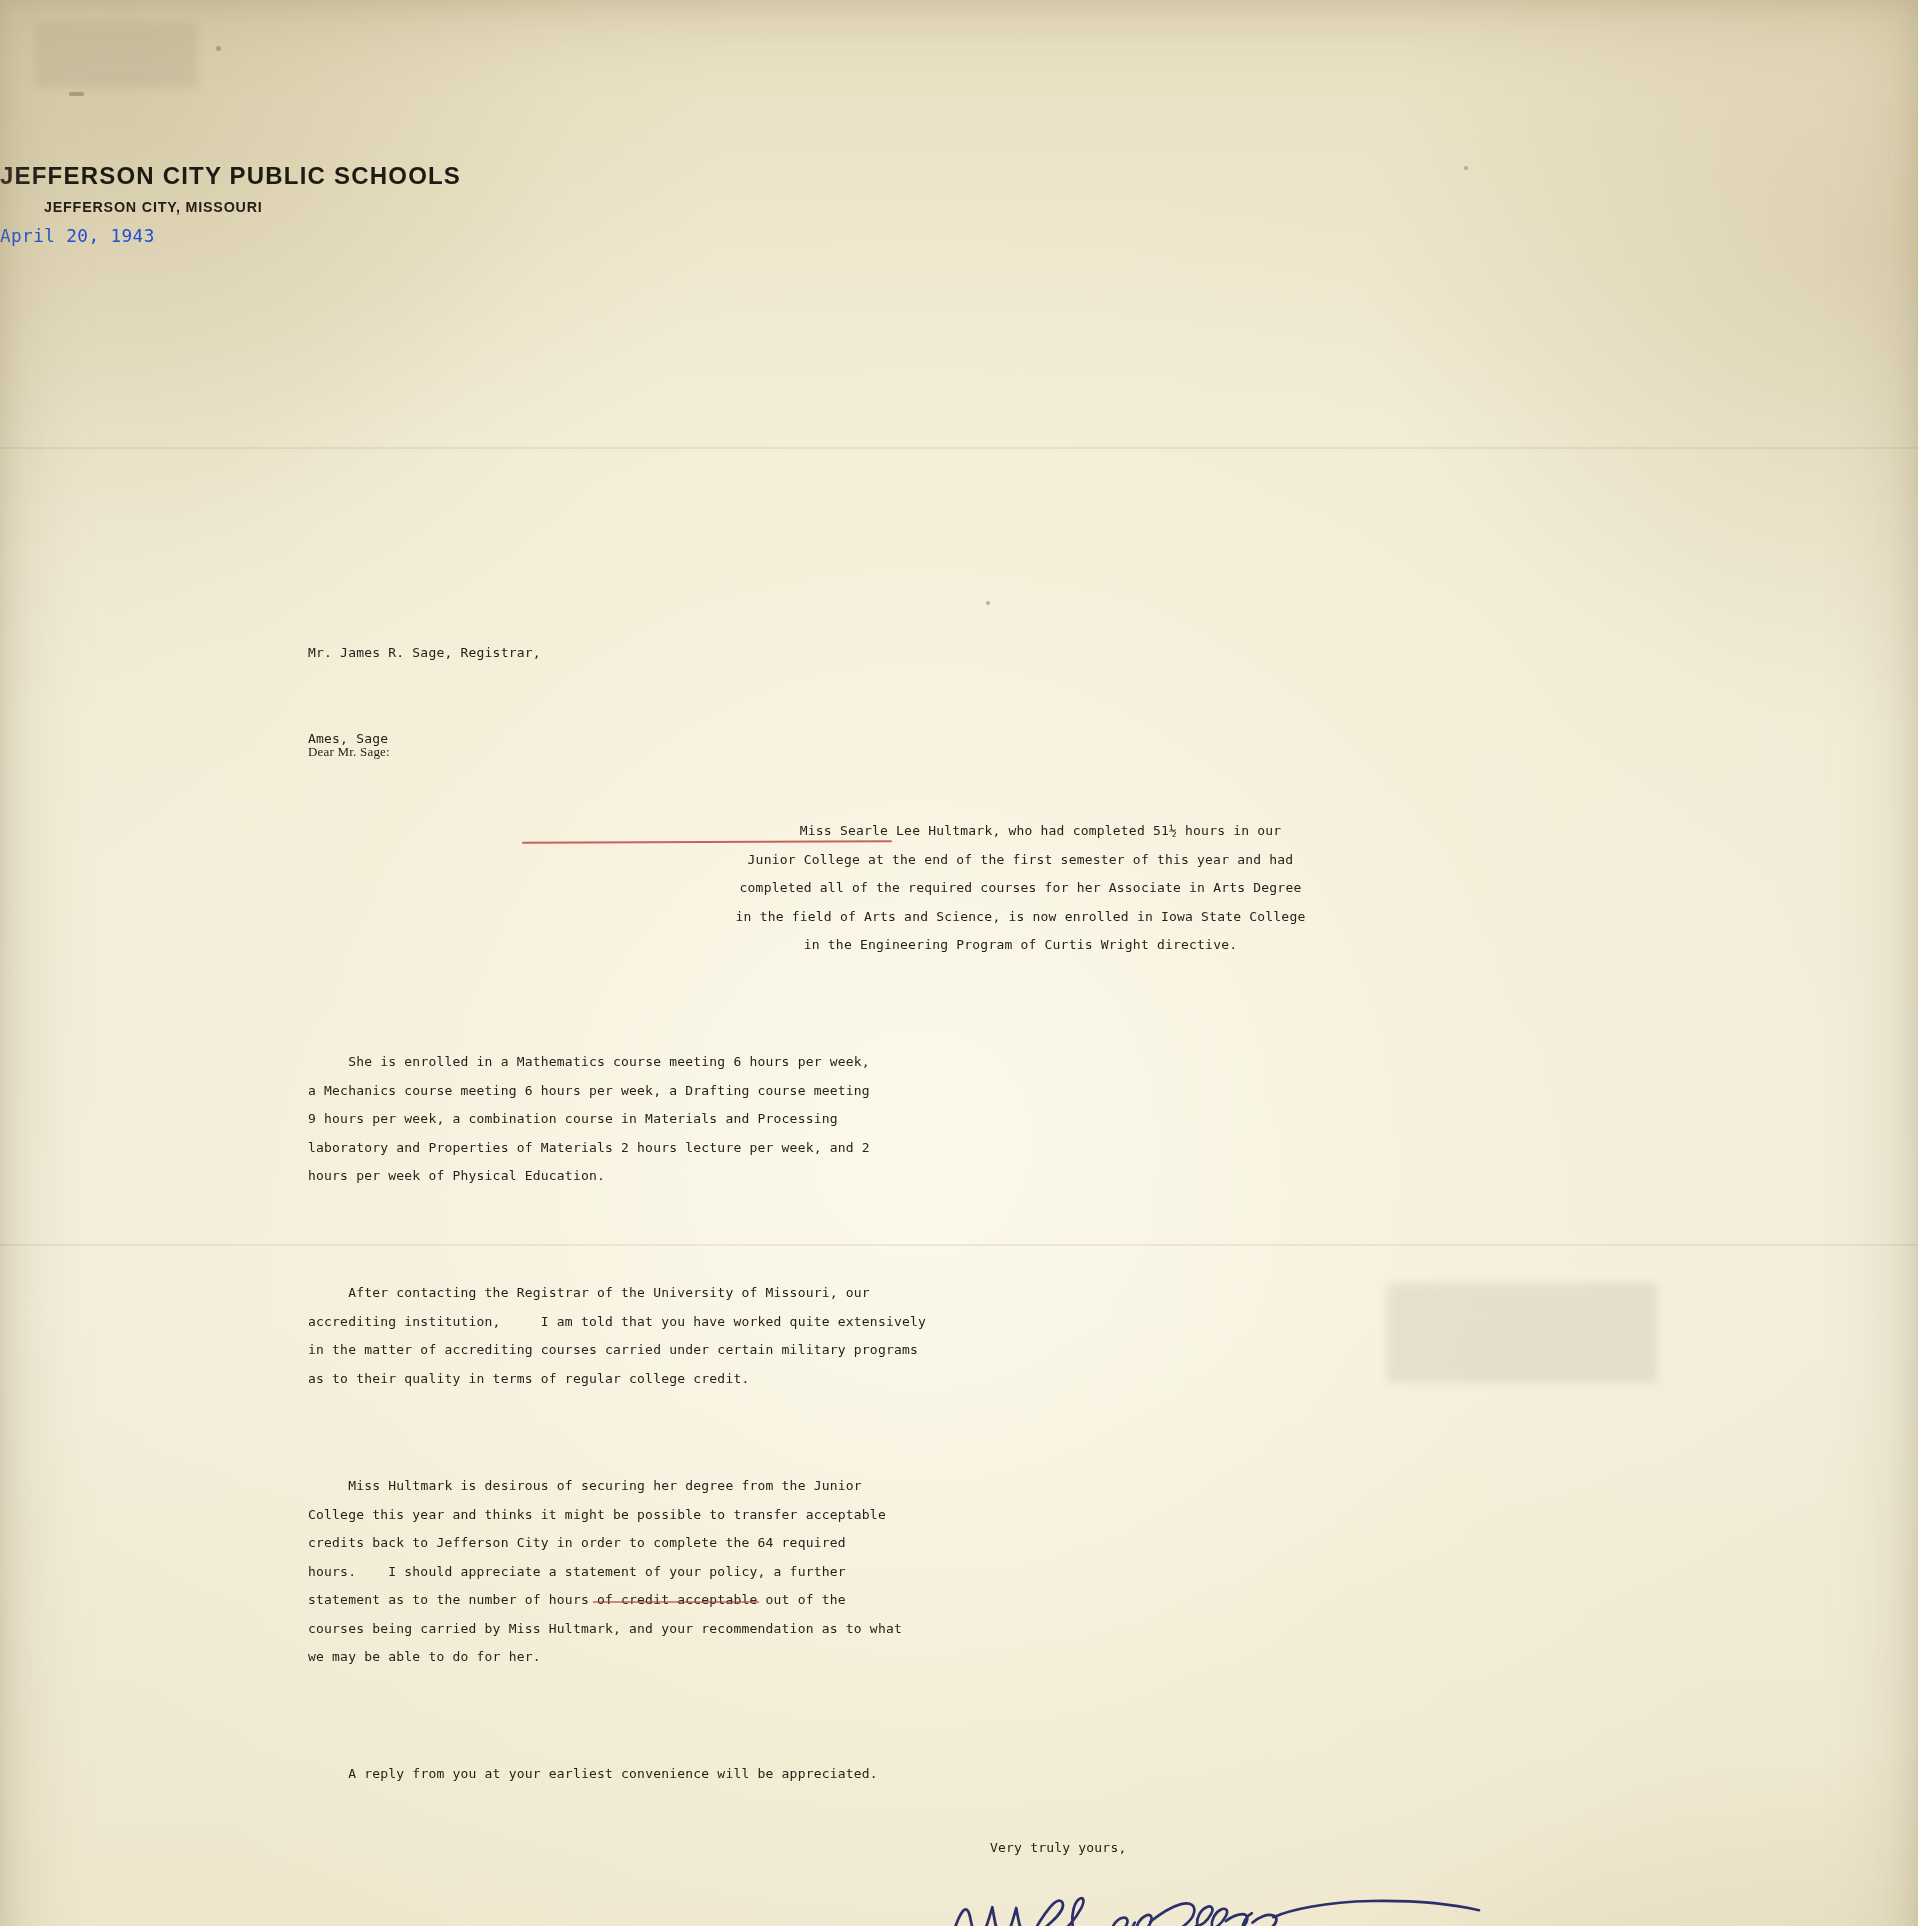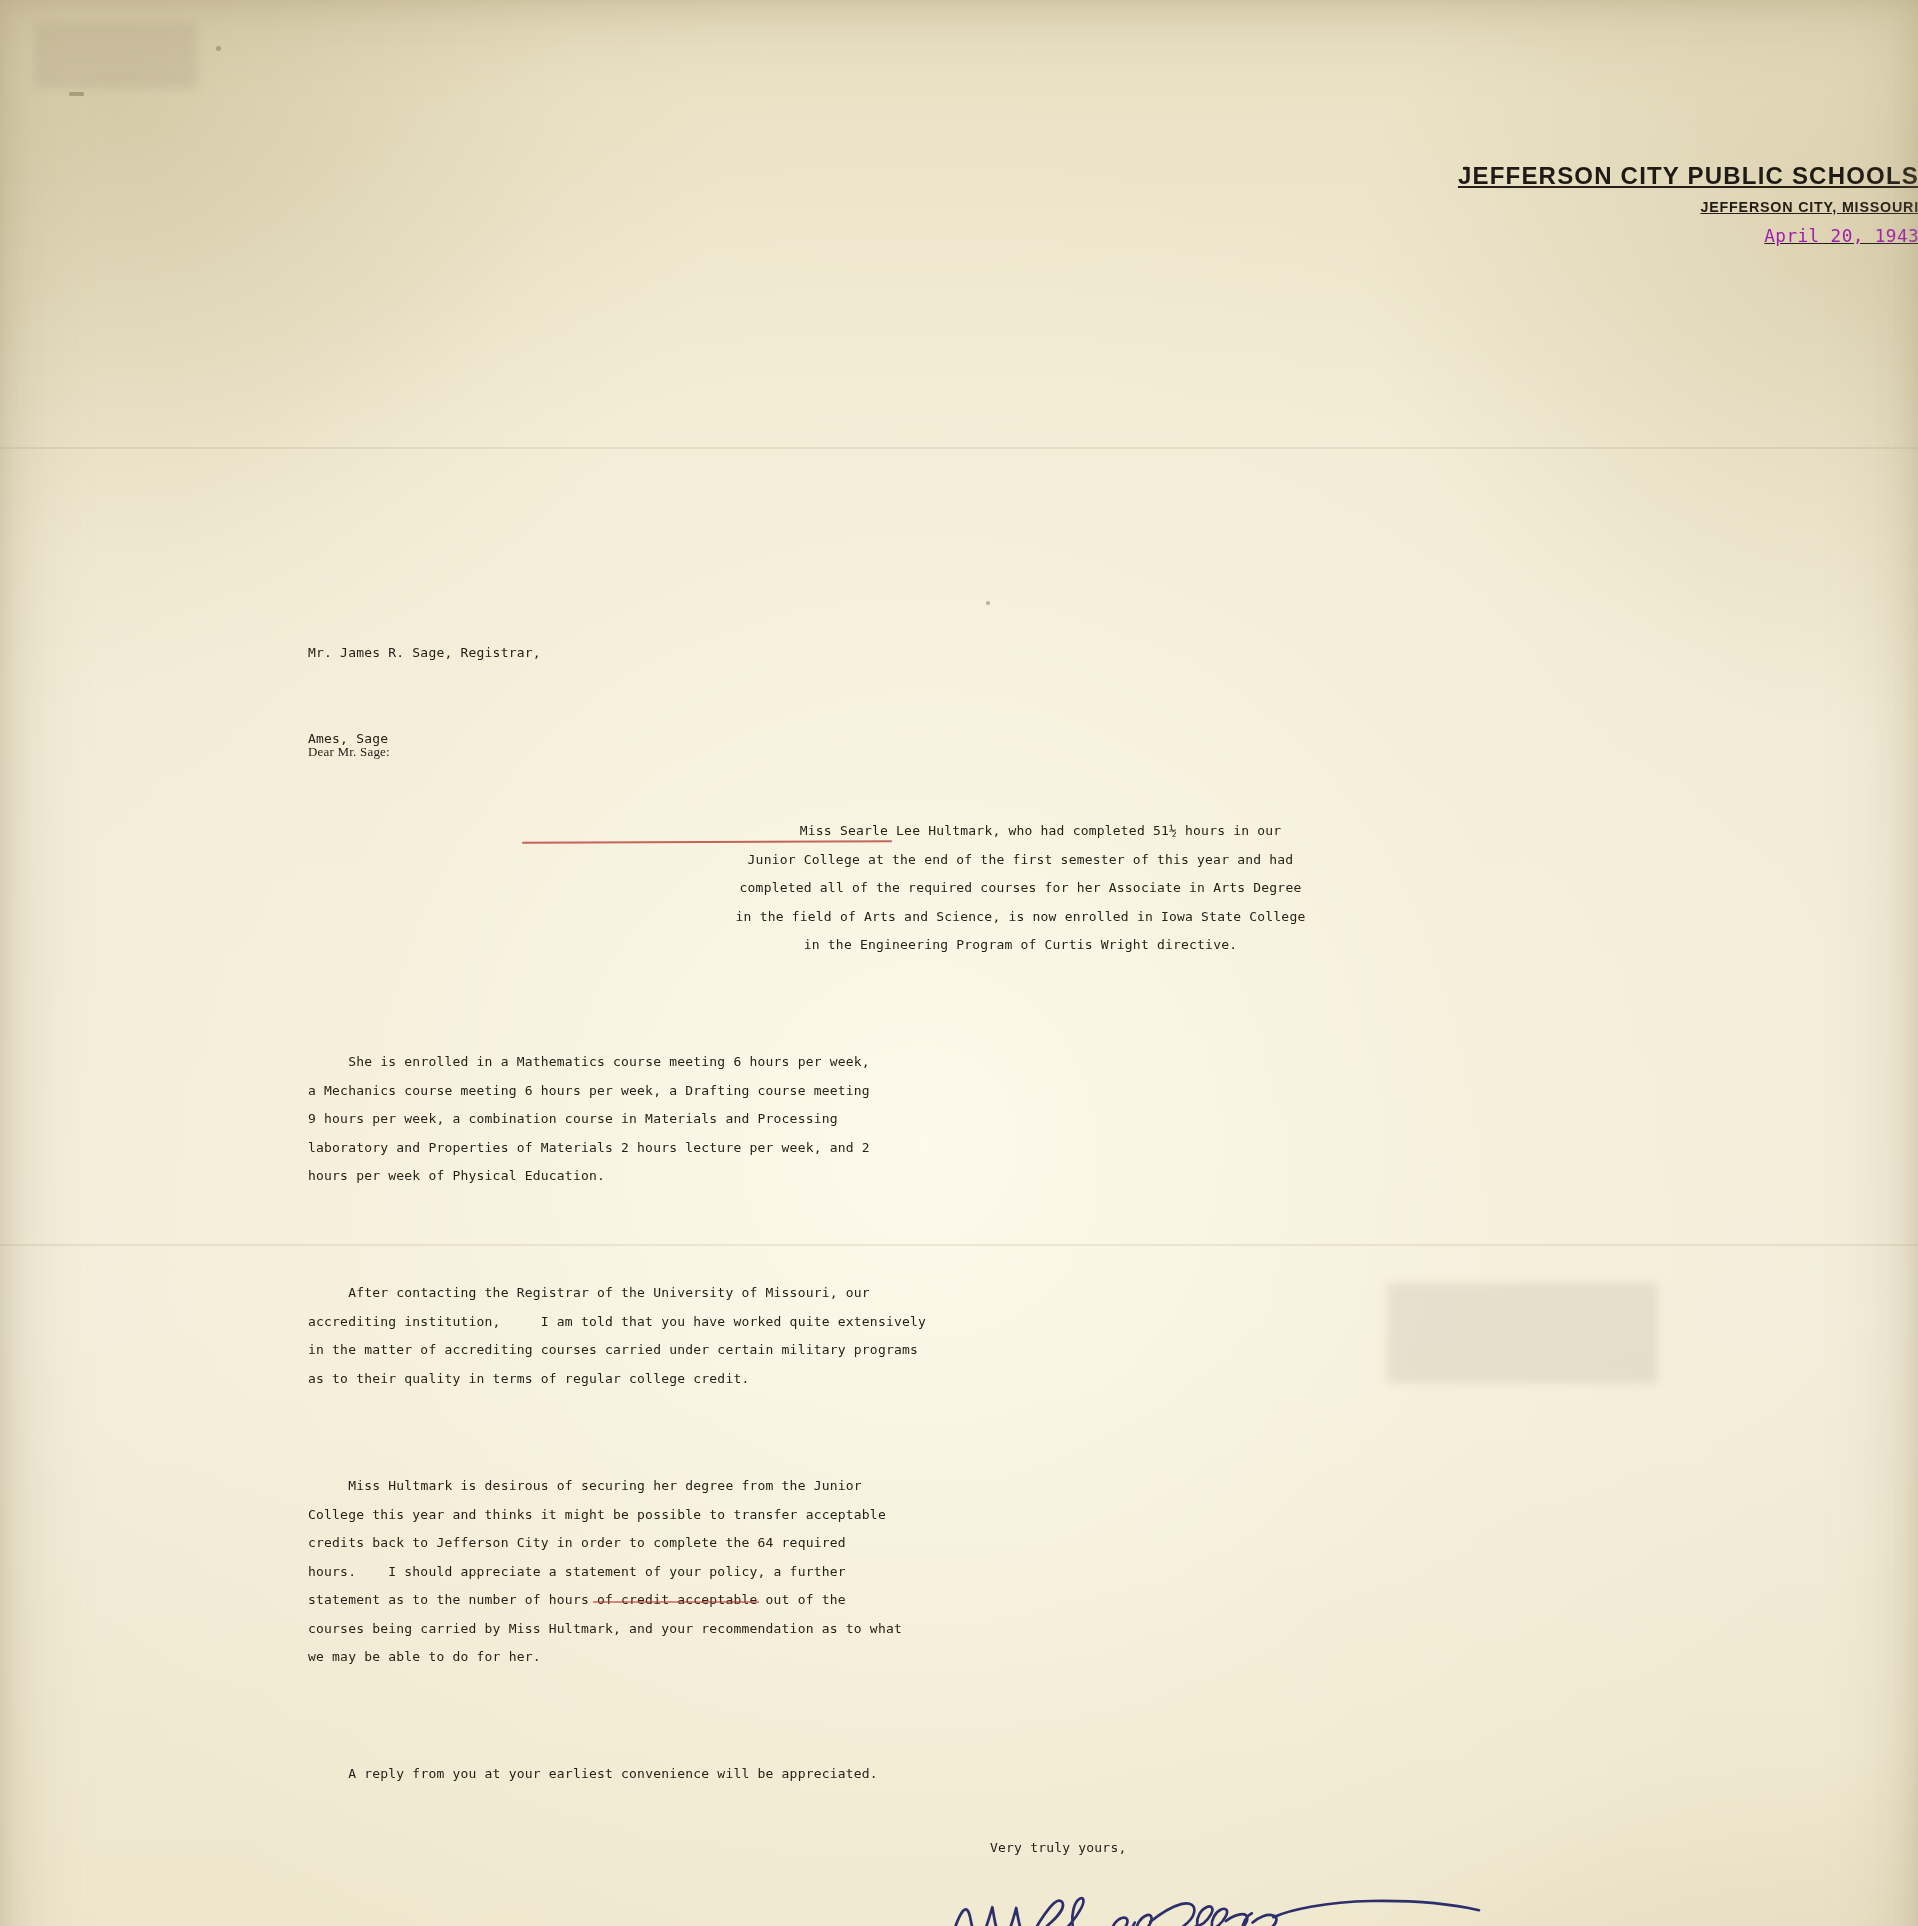--- a/index.html
+++ b/index.html
@@ -57,22 +57,21 @@
     inset: 0;
     color: #241f18;
   }
 
   
   .letterhead {
     position: absolute;
     top: 162px;
     left: 0;
     width: 100%;
-    text-align: right;
-    text-decoration: underline;
+    text-align: left;
   }
   .lh-title {
     font-family: "Liberation Sans", sans-serif;
     font-weight: bold;
     font-size: 24px;
     letter-spacing: 1.2px;
     color: #1e1a14;
   }
   .lh-sub {
     font-family: "Liberation Sans", sans-serif;
@@ -81,21 +80,21 @@
     letter-spacing: 0.8px;
     margin-top: 8.5px;
     color: #221d16;
     padding-left: 44px;
   }
   .lh-date {
     font-family: "DejaVu Sans Mono", monospace;
     font-size: 17.7px;
     letter-spacing: 0.4px;
     margin-top: 11.6px;
-    color: #a21caf;
+    color: #1d4ed8;
   }
 
   
   .typed {
     position: absolute;
     left: 308px;
     width: 1425px;
     font-family: "DejaVu Sans Mono", monospace;
     font-size: 13px;
     line-height: 28.5px;

